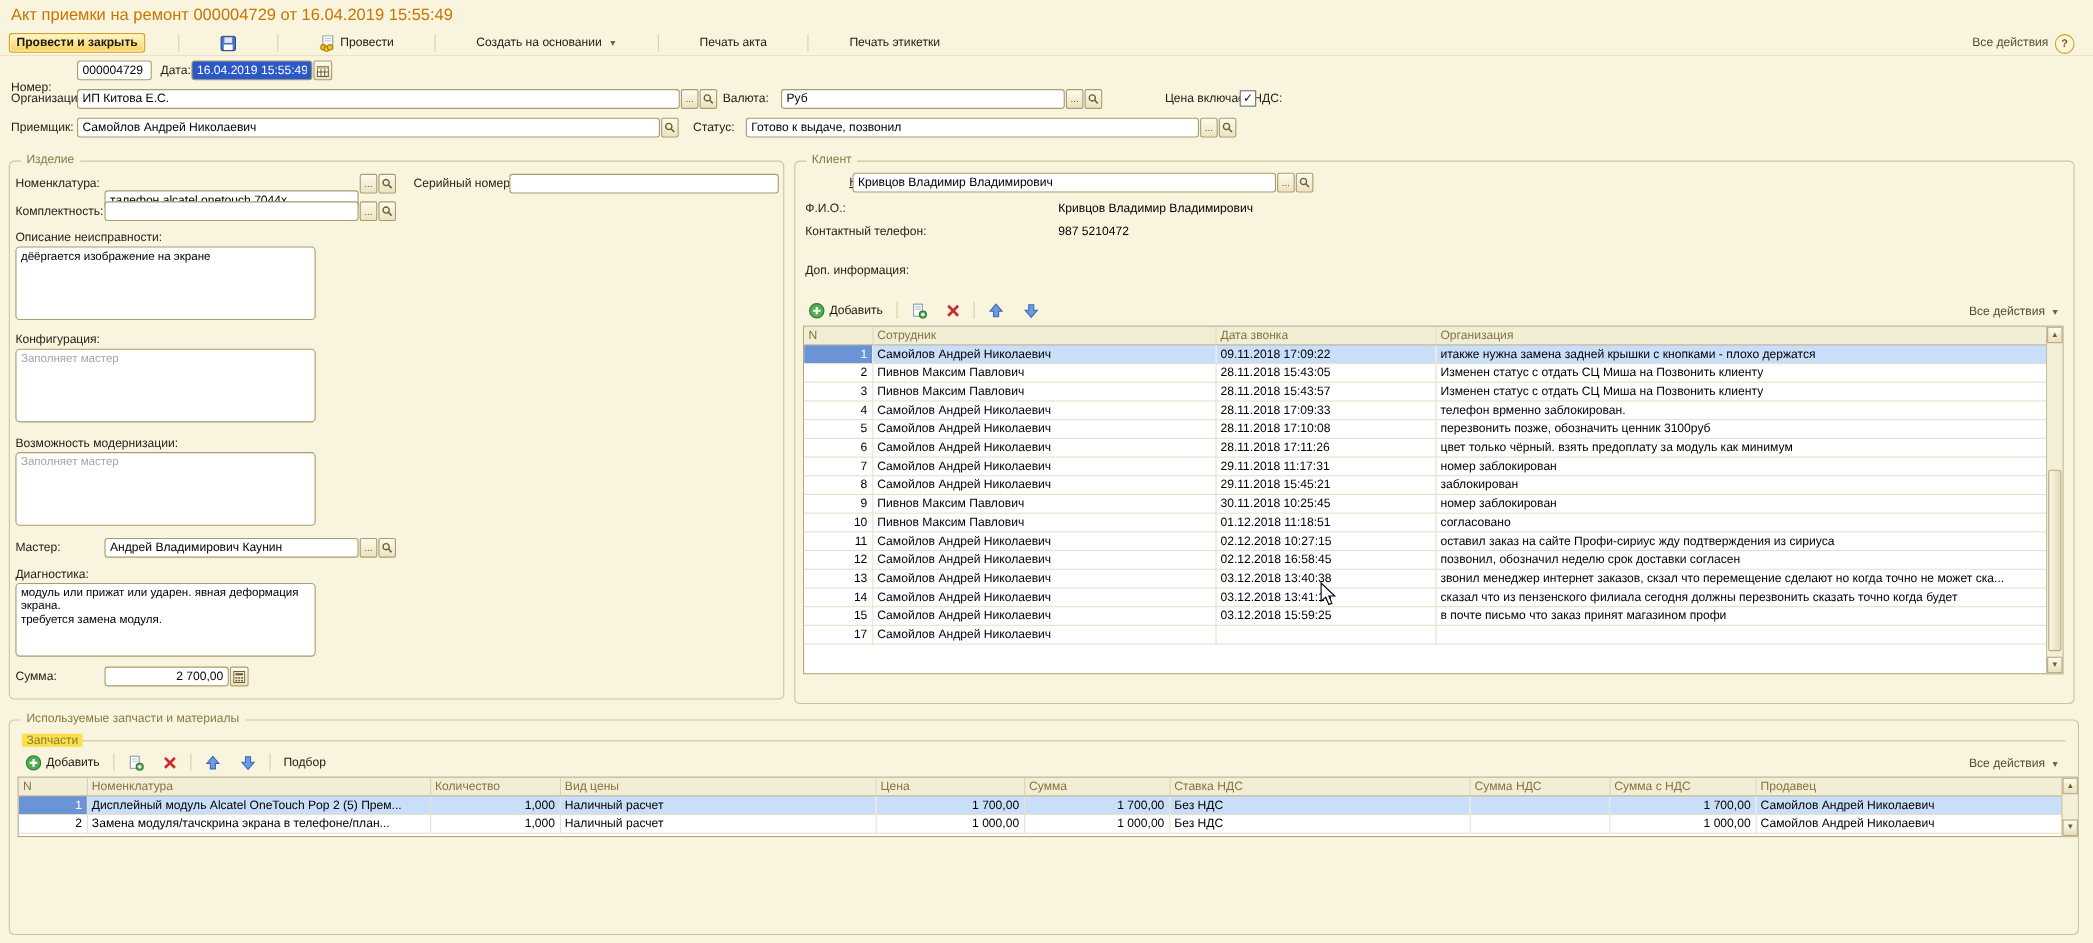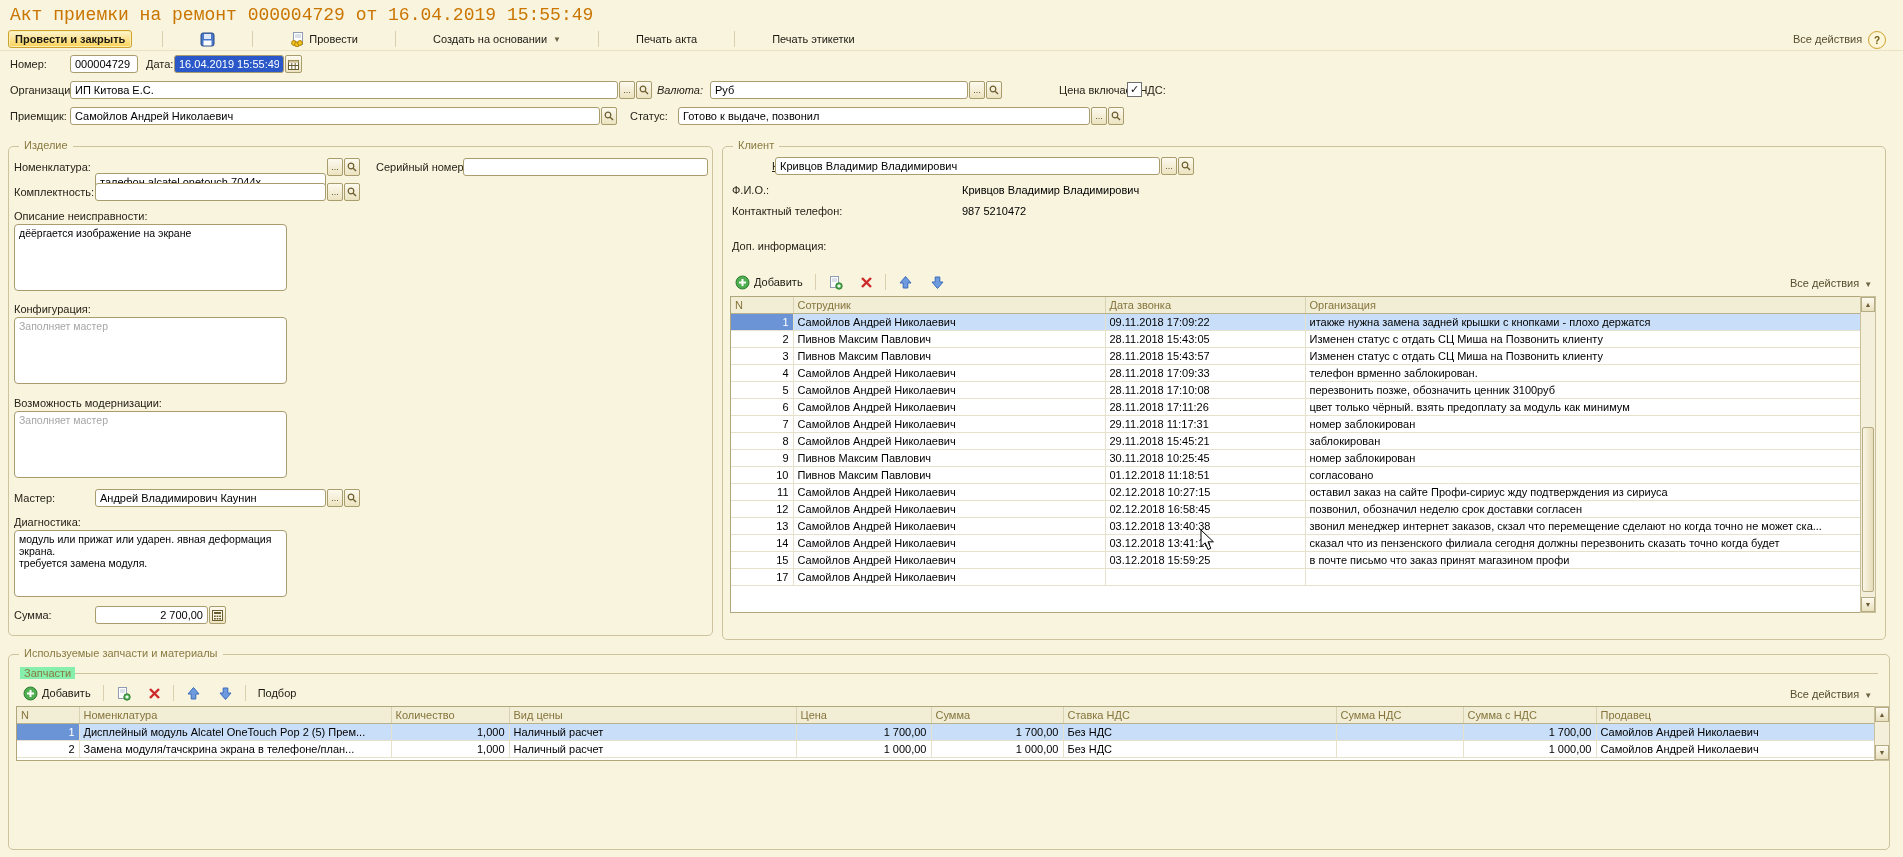--- a/index.html
+++ b/index.html
@@ -3,21 +3,21 @@
 <meta charset="utf-8">
 <style>
   html,body{margin:0;padding:0;}
   body{
     width:1903px;height:857px;position:relative;overflow:hidden;
     background:#f8f4de;
     font-family:"Liberation Sans", sans-serif;
     font-size:11px;color:#26231a;
   }
   .abs{position:absolute;}
-  .title{font-size:18px;color:#ca7500;white-space:nowrap;font-family:Liberation Mono, monospace;}
+  .title{font-size:15px;color:#ca7500;white-space:nowrap;}
   .lbl{position:absolute;white-space:nowrap;color:#26231a;}
   .stat{position:absolute;white-space:nowrap;color:#000;}
   .fld{position:absolute;height:18px;box-sizing:border-box;background:#fff;
        border:1px solid #a99c6d;border-radius:3px;padding:1px 4px;
        font-family:"Liberation Sans",sans-serif;font-size:11px;color:#000;outline:none;}
   .fld.sel-blue{background:#2a58c8;color:#fff;}
   .fld.num{text-align:right;}
   .ta{position:absolute;box-sizing:border-box;background:#fff;border:1px solid #a99c6d;
       border-radius:4px;padding:2px 4px;resize:none;overflow:hidden;
       font-family:"Liberation Sans",sans-serif;font-size:10.5px;color:#000;outline:none;}
@@ -107,21 +107,21 @@
     </span>
   <span class="sep"></span>
   <span class="tbtn">
       <span>Печать этикетки</span>
     </span>
 </div>
 <div class="allact" style="left:1793px;top:33px;"><span>Все действия</span> <span class="caret">▼</span></div>
 <div class="helpbtn" style="left:1868px;top:31px;">?</div>
 <div class="abs" style="left:0;top:50px;width:1903px;height:1px;background:#eae2c2;"></div>
 
-<span class="lbl" style="left:10px;top:58px;">Номер:</span>
+<span class="lbl" style="left:10px;top:74px;">Номер:</span>
 <input class="fld" style="left: 70px; top: 55px; width: 68px;" readonly="" value="000004729">
 <span class="lbl" style="left:146px;top:58px;">Дата:</span>
 <input class="fld sel-blue" style="left: 174px; top: 55px; width: 110px;" readonly="" value="16.04.2019 15:55:49">
 <span class="btn-sm" style="left:285px;top:55px;width:17px;">
     <svg width="11" height="11" viewBox="0 0 11 11">
       <rect x="0.5" y="1.5" width="10" height="9" fill="#fff" stroke="#6b5d2e"></rect>
       <rect x="0.5" y="1.5" width="10" height="2.2" fill="#cdbf8e"></rect>
       <line x1="3.8" y1="4" x2="3.8" y2="10" stroke="#6b5d2e"></line>
       <line x1="7.2" y1="4" x2="7.2" y2="10" stroke="#6b5d2e"></line>
       <line x1="1" y1="6.5" x2="10" y2="6.5" stroke="#6b5d2e"></line>
@@ -130,21 +130,21 @@
 
 <span class="lbl" style="left:10px;top:84px;">Организация:</span>
 <input class="fld" style="left: 70px; top: 81px; width: 548px;" readonly="" value="ИП Китова Е.С.">
 <span class="btn-sm" style="left:619px;top:81px;">...</span>
 <span class="btn-sm" style="left:636px;top:81px;">
     <svg width="10" height="10" viewBox="0 0 10 10">
       <circle cx="4" cy="4" r="2.8" fill="none" stroke="#6b5d2e" stroke-width="1.2"></circle>
       <line x1="6.2" y1="6.2" x2="9" y2="9" stroke="#6b5d2e" stroke-width="1.4"></line>
     </svg>
   </span>
-<span class="lbl" style="left:657px;top:84px;font-style:italic;">Валюта:</span>
+<span class="lbl" style="left:657px;top:84px;">Валюта:</span>
 <input class="fld" style="left: 710px; top: 81px; width: 258px;" readonly="" value="Руб">
 <span class="btn-sm" style="left:969px;top:81px;">...</span>
 <span class="btn-sm" style="left:986px;top:81px;">
     <svg width="10" height="10" viewBox="0 0 10 10">
       <circle cx="4" cy="4" r="2.8" fill="none" stroke="#6b5d2e" stroke-width="1.2"></circle>
       <line x1="6.2" y1="6.2" x2="9" y2="9" stroke="#6b5d2e" stroke-width="1.4"></line>
     </svg>
   </span>
 <span class="lbl" style="left:1015px;top:84px;padding-left:44px;">Цена включает НДС:</span>
 <span class="cb" style="left:1127px;top:82px;">✓</span>
@@ -418,21 +418,21 @@
 <div class="sbar" style="left:1860px;top:296px;width:16px;height:317px;">
   <span class="sbtn" style="top:0;">▲</span>
   <span class="sthumb" style="top:130px;height:165px;"></span>
   <span class="sbtn" style="bottom:0;">▼</span>
 </div>
 
 <div class="grp" style="left:8px;top:654px;width:1882px;height:196px;">
   <span class="glbl">Используемые запчасти и материалы</span>
 </div>
 <div class="subline" style="left:72px;top:673px;width:1806px;"></div>
-<span class="lbl" style="left:20px;top:667px;color:#8a7a42;background:#86efac;padding:0 4px;">Запчасти</span>
+<span class="lbl" style="left:20px;top:667px;color:#8a7a42;background:#fde047;padding:0 4px;">Запчасти</span>
 
 <div class="toolbar" style="left:16px;top:682px;">
   <span class="tbtn">
     <span class="icon">
         <svg width="15" height="15" viewBox="0 0 15 15">
           <circle cx="7.5" cy="7.5" r="6.5" fill="#4fae4f" stroke="#2e7d32"></circle>
           <line x1="7.5" y1="4" x2="7.5" y2="11" stroke="#fff" stroke-width="2"></line>
           <line x1="4" y1="7.5" x2="11" y2="7.5" stroke="#fff" stroke-width="2"></line>
         </svg>
       </span>

